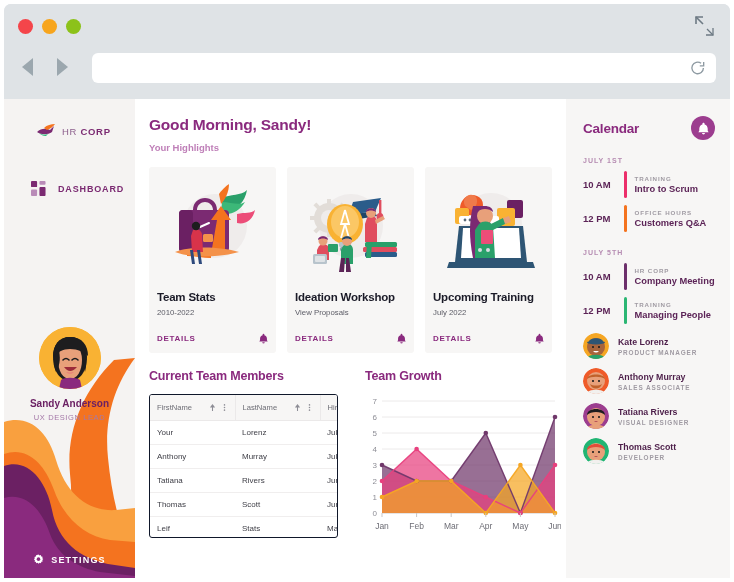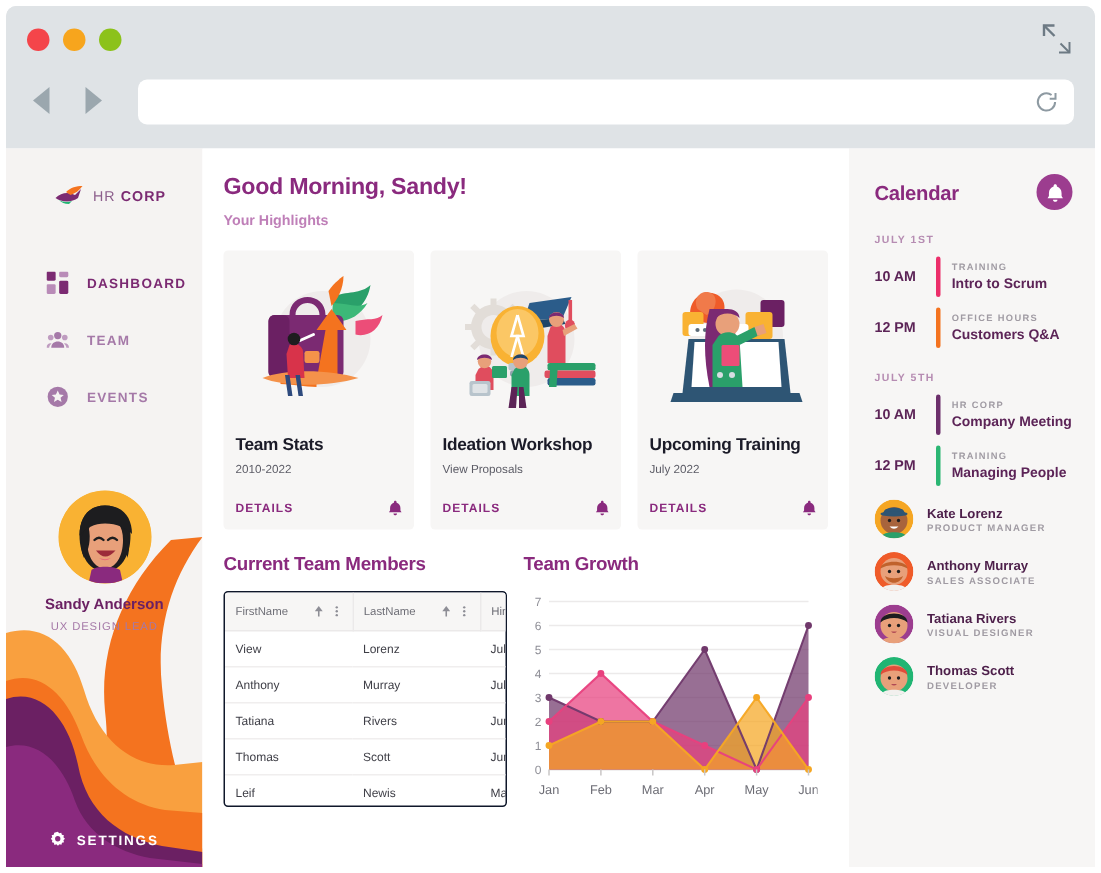--- a/index.html
+++ b/index.html
@@ -45,21 +45,21 @@
   
   .sidebar {
     position: relative; width: 131px; height: 479px;
     background: #f5f3f2; flex: none; overflow: hidden;
   }
   .logo { display: flex; align-items: center; gap: 6px; padding: 24px 0 0 32px; }
   .logo-text { font-size: 9.5px; letter-spacing: .7px; color: #7b2a72; }
   .logo-text b { color: #7b2a72; font-weight: 700; }
   .logo-text span.light { font-weight: 400; color: #8c5f8c; }
 
-  .nav-list { margin-top: 42px; padding-left: 27px; display: flex; flex-direction: column; gap: 23px; }
+  .nav-list { margin-top: 42px; padding-left: 27px; display: flex; flex-direction: row; gap: 23px; }
   .nav-item { display: flex; align-items: center; gap: 12px; cursor: pointer; }
   .nav-icon { width: 15px; height: 15px; flex: none; display:block; }
   .nav-label { font-size: 9px; font-weight: 700; letter-spacing: .85px; color: #a579a8; }
   .nav-item.active .nav-label { color: #7b2a72; }
 
   .profile { position: absolute; left: 0; top: 228px; width: 131px; text-align: center; z-index: 4; }
   .avatar-ring {
     width: 62px; height: 62px; margin: 0 auto; border-radius: 50%;
     background: #f9b233; position: relative; overflow: hidden;
   }
@@ -83,21 +83,21 @@
   .card {
     width: 130px; background: #f7f6f5; border-radius: 3px;
     padding: 8px 8px 9px 8px; display: flex; flex-direction: column;
   }
   .card-illus { height: 110px; display: flex; align-items: center; justify-content: center; }
   .card-title { margin-top: 6px; font-size: 11.5px; font-weight: 700; color: #1b1b28; letter-spacing: -.2px; }
   .card-sub { margin-top: 5px; font-size: 7.8px; color: #5c5c66; }
   .card-foot { margin-top: 16px; display: flex; align-items: center; justify-content: space-between; }
   .card-details { font-size: 8px; font-weight: 700; letter-spacing: .7px; color: #8a2a7e; cursor: pointer; }
 
-  .lower { display: flex; gap: 11px; margin-top: 16px; }
+  .lower { display: flex; gap: 27px; margin-top: 16px; }
   .panel { background: #ffffff; border-radius: 3px; }
   .panel-title { font-size: 12.5px; font-weight: 700; color: #8a2a7e; letter-spacing: -.2px; }
 
   .tbl-wrap {
     width: 189px; margin-top: 11px; height: 144px;
     background: #ffffff; border: 1px solid #0f172a; border-radius: 3px; overflow: hidden;
   }
   table.dt { border-collapse: collapse; table-layout: fixed; width: 260px; }
   table.dt th {
     background: #f7f6f5; height: 25px; font-size: 7.6px; font-weight: 400; color: #6d6d75;
@@ -429,42 +429,42 @@
                   <th style="width:90px">
                     <div class="th-in">
                       <span class="th-lbl">HireDate</span>
 
                     </div>
                   </th>
                 </tr>
               </thead>
               <tbody>
                 <tr>
-                  <td>View</td>
+                  <td>Your</td>
                   <td>Lorenz</td>
                   <td>Jul. 1, 2022</td>
                 </tr>
                 <tr>
                   <td>Anthony</td>
                   <td>Murray</td>
                   <td>Jul. 1, 2022</td>
                 </tr>
                 <tr>
                   <td>Tatiana</td>
                   <td>Rivers</td>
                   <td>Jun. 15, 2022</td>
                 </tr>
                 <tr>
                   <td>Thomas</td>
                   <td>Scott</td>
                   <td>Jun. 1, 2022</td>
                 </tr>
                 <tr>
                   <td>Leif</td>
-                  <td>Newis</td>
+                  <td>Stats</td>
                   <td>May. 30, 2022</td>
                 </tr>
               </tbody>
             </table>
           </div>
         </div>
 
         <div class="panel chart-panel">
           <div class="panel-title">Team Growth</div>
           <div class="chart-box">

